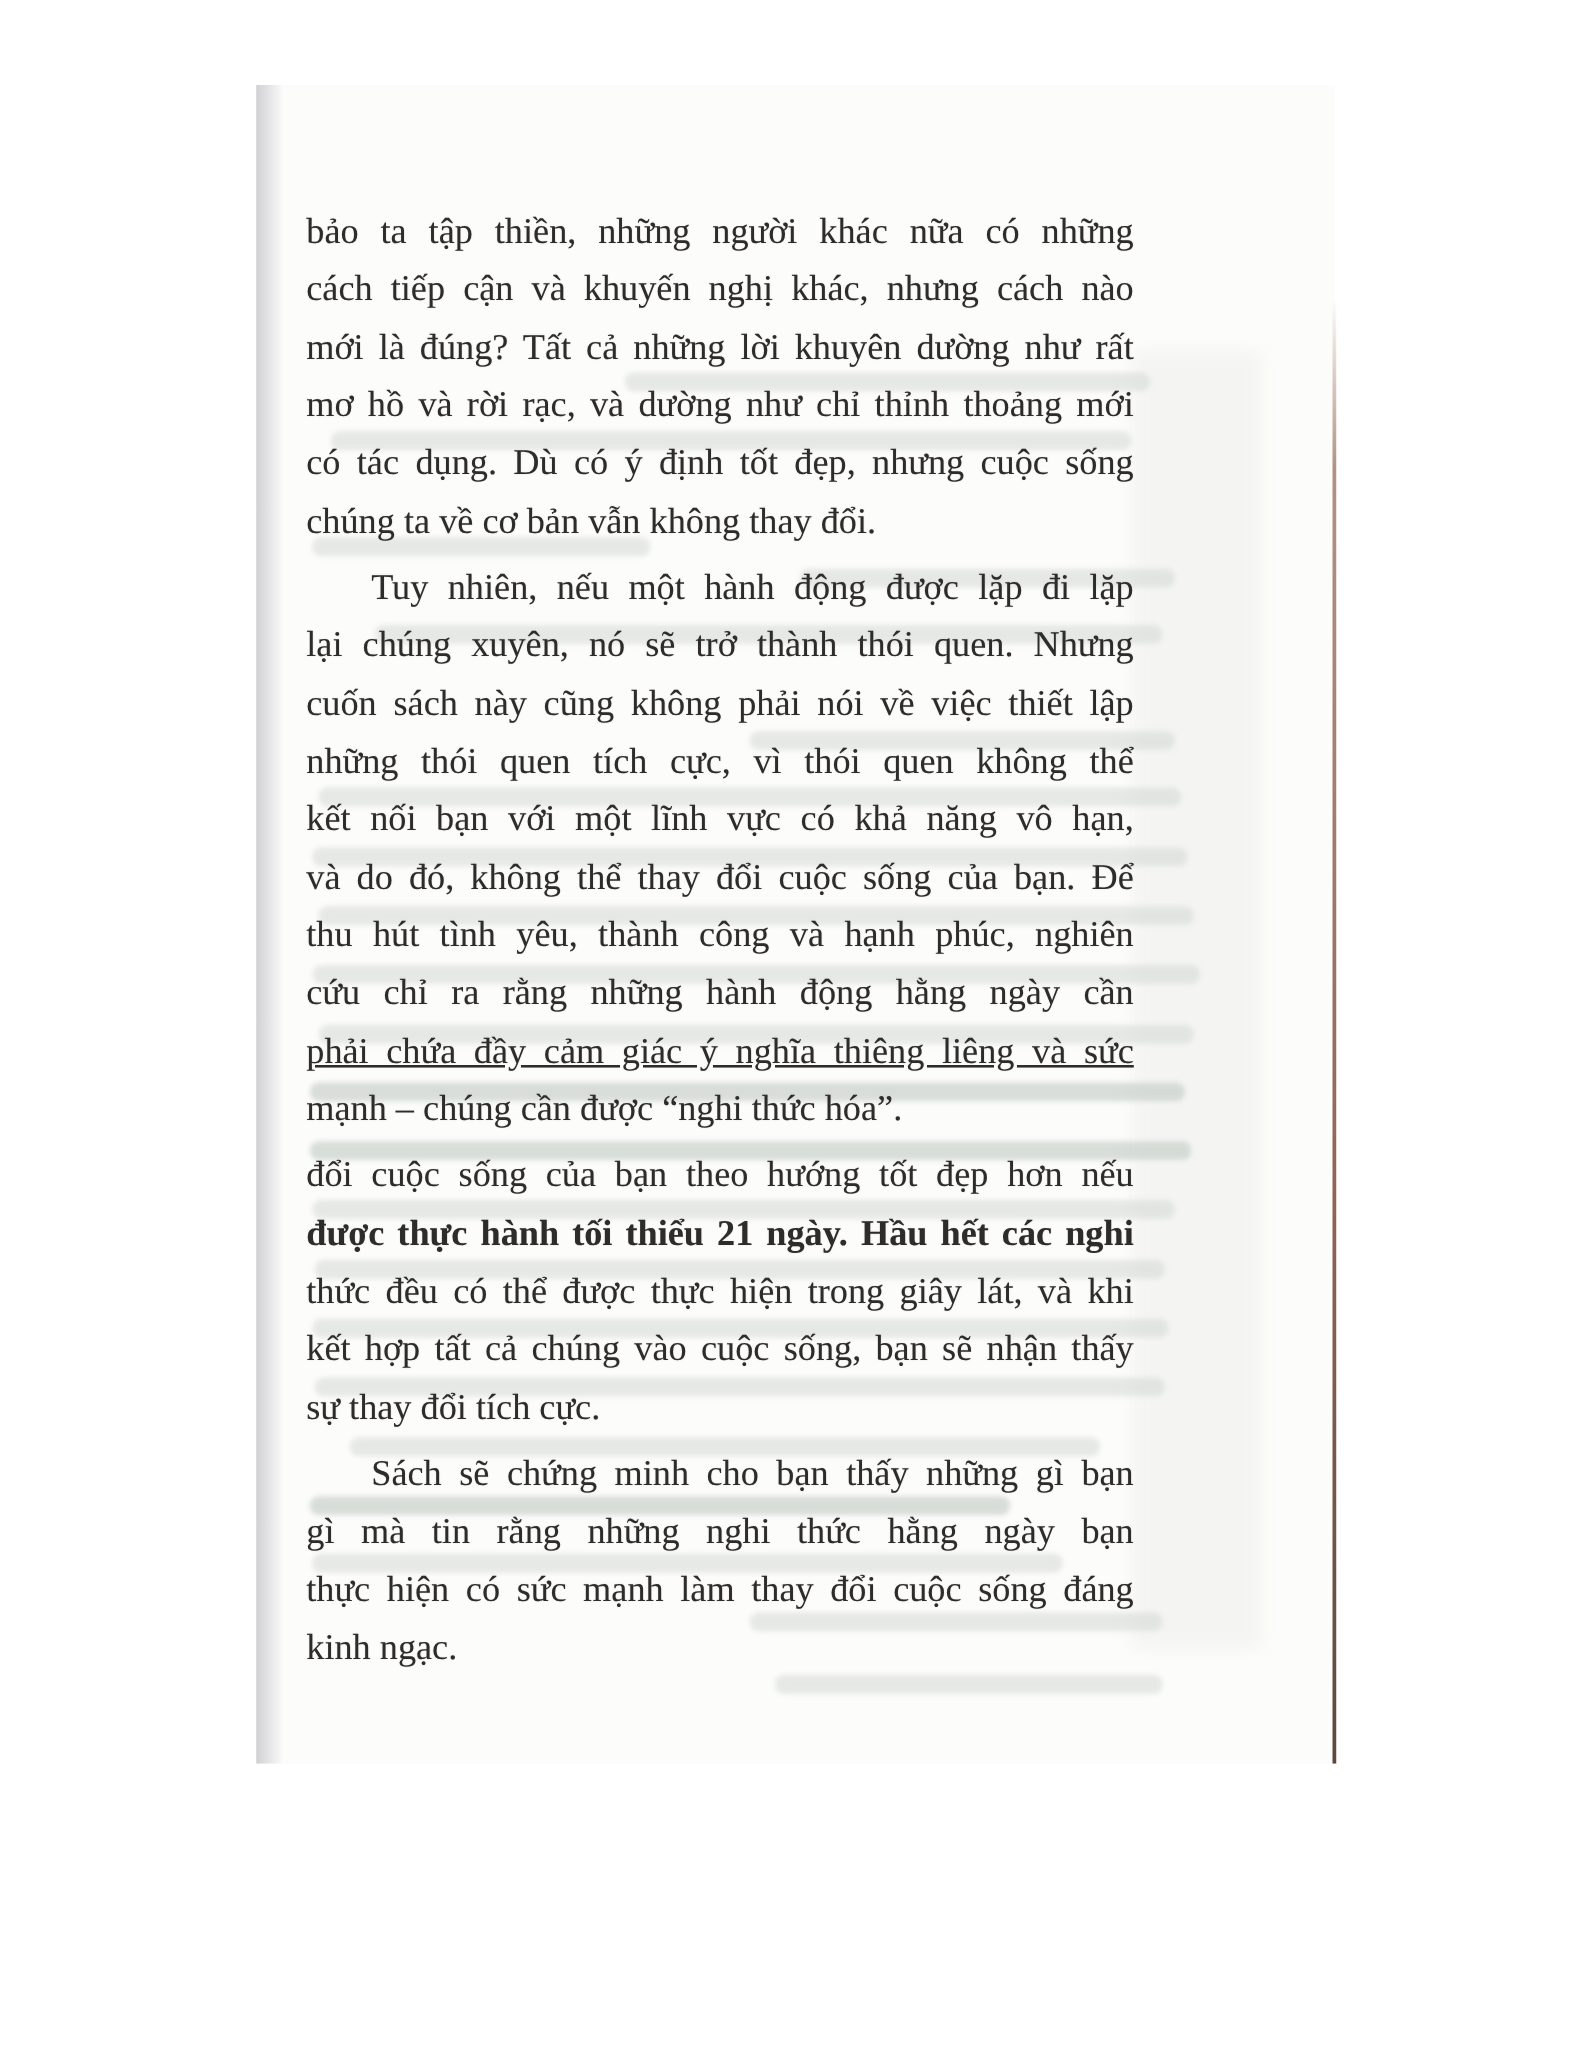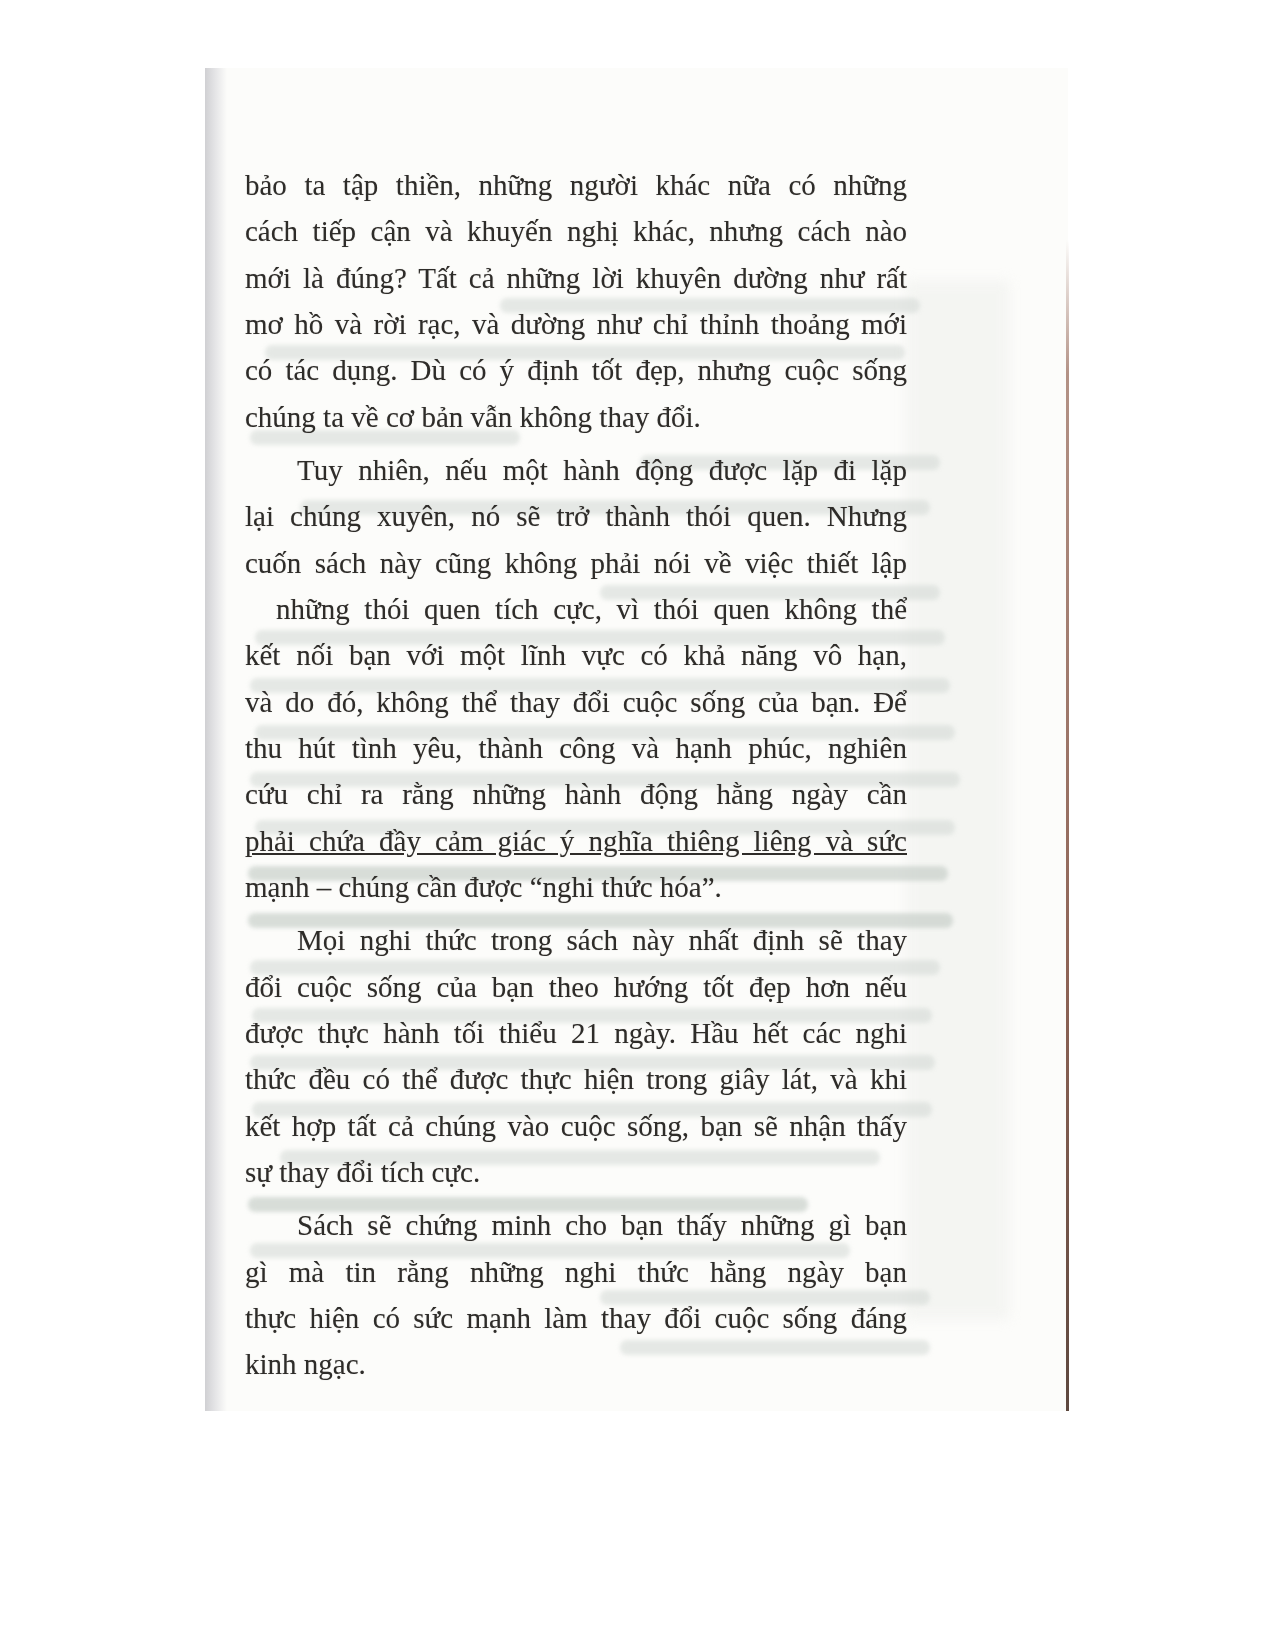--- a/index.html
+++ b/index.html
@@ -106,32 +106,31 @@
       <span class="ln" style="display: block;">cách tiếp cận và khuyến nghị khác, nhưng cách nào</span>
       <span class="ln" style="display: block;">mới là đúng? Tất cả những lời khuyên dường như rất</span>
       <span class="ln" style="display: block;">mơ hồ và rời rạc, và dường như chỉ thỉnh thoảng mới</span>
       <span class="ln" style="display: block;">có tác dụng. Dù có ý định tốt đẹp, nhưng cuộc sống</span>
       <span class="ln last" style="display: block;">chúng ta về cơ bản vẫn không thay đổi.</span>
     </p>
     <p class="para">
       <span class="ln ind" style="display: block;">Tuy nhiên, nếu một hành động được lặp đi lặp</span>
       <span class="ln" style="display: block;">lại chúng xuyên, nó sẽ trở thành thói quen. Nhưng</span>
       <span class="ln" style="display: block;">cuốn sách này cũng không phải nói về việc thiết lập</span>
-      <span class="ln" style="display: block; margin-left: 31px;">những thói quen tích cực, vì thói quen không thể</span>
+      <span class="ln" style="display: block;">những thói quen tích cực, vì thói quen không thể</span>
       <span class="ln" style="display: block;">kết nối bạn với một lĩnh vực có khả năng vô hạn,</span>
       <span class="ln" style="display: block;">và do đó, không thể thay đổi cuộc sống của bạn. Để</span>
       <span class="ln" style="display: block;">thu hút tình yêu, thành công và hạnh phúc, nghiên</span>
       <span class="ln" style="display: block;">cứu chỉ ra rằng những hành động hằng ngày cần</span>
       <span class="ln" style="display: block; text-decoration: underline;">phải chứa đầy cảm giác ý nghĩa thiêng liêng và sức</span>
       <span class="ln last" style="display: block;">mạnh – chúng cần được “nghi thức hóa”.</span>
     </p>
     <p class="para">
-      <span class="ln ind" style="display: block;">Mọi nghi thức trong sách này nhất định sẽ thay</span>
       <span class="ln" style="display: block;">đổi cuộc sống của bạn theo hướng tốt đẹp hơn nếu</span>
-      <span class="ln" style="display: block;">được thực hành tối thiểu 21 ngày. Hầu hết các nghi</span>
+      <span class="ln" style="display: block; font-weight: bold;">được thực hành tối thiểu 21 ngày. Hầu hết các nghi</span>
       <span class="ln" style="display: block;">thức đều có thể được thực hiện trong giây lát, và khi</span>
       <span class="ln" style="display: block; font-family: Liberation Serif, serif;">kết hợp tất cả chúng vào cuộc sống, bạn sẽ nhận thấy</span>
       <span class="ln last" style="display: block;">sự thay đổi tích cực.</span>
     </p>
     <p class="para">
       <span class="ln ind" style="display: block;">Sách sẽ chứng minh cho bạn thấy những gì bạn</span>
       <span class="ln" style="display: block;">gì mà tin rằng những nghi thức hằng ngày bạn</span>
       <span class="ln" style="display: block;">thực hiện có sức mạnh làm thay đổi cuộc sống đáng</span>
       <span class="ln last" style="display: block;">kinh ngạc.</span>
     </p>

